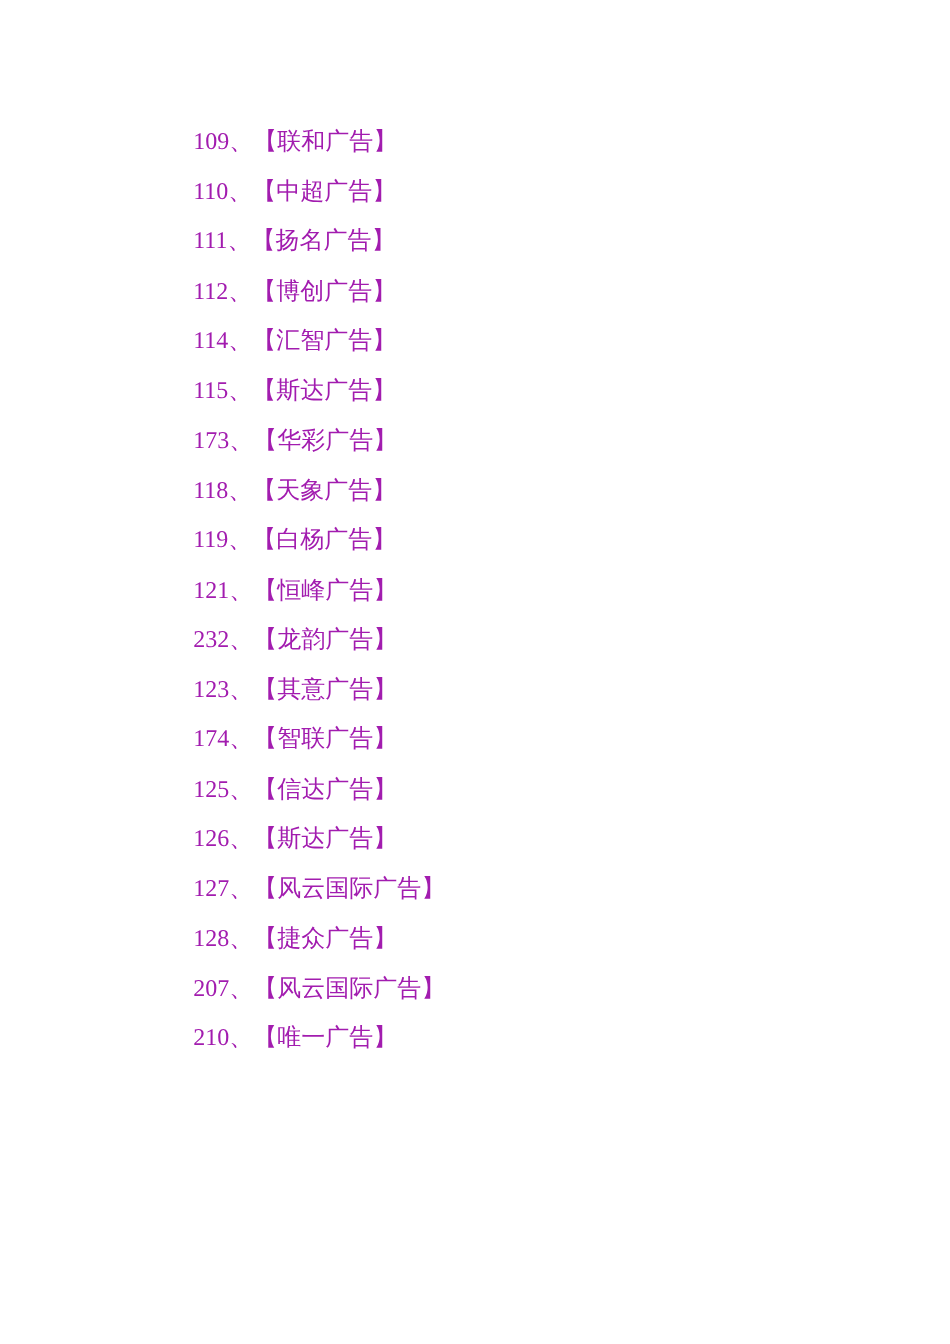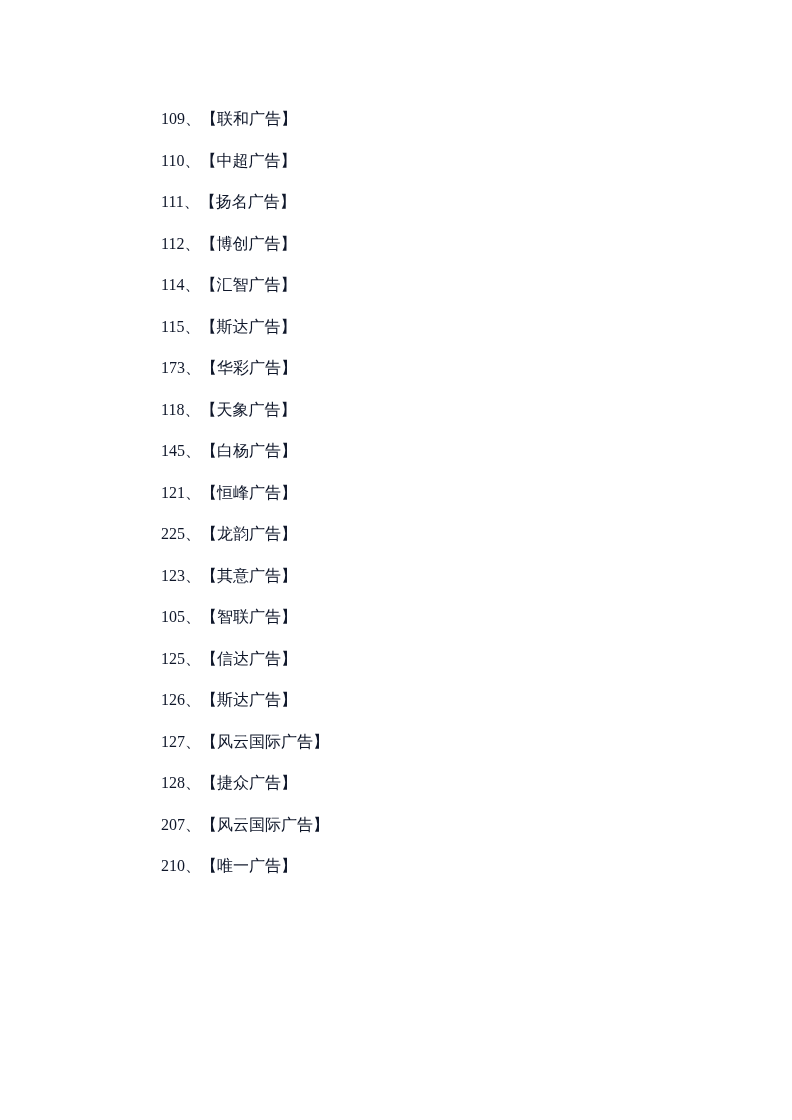--- a/index.html
+++ b/index.html
@@ -13,42 +13,42 @@
       background: #ffffff;
       font-family: "SimSun", "宋体", serif;
       position: relative;
     }
     .content {
       position: absolute;
       left: 161px;
       top: 98px;
     }
     .list-item {
-      font-size: 16px;
-      color: #0f172a;
+      font-size: 20px;
+      color: #a21caf;
       line-height: 41.5px;
       white-space: nowrap;
     }
   </style>
 </head>
 <body>
 
 <div class="content">
 <div class="list-item">109、【联和广告】</div>
     <div class="list-item">110、【中超广告】</div>
     <div class="list-item">111、【扬名广告】</div>
     <div class="list-item">112、【博创广告】</div>
     <div class="list-item">114、【汇智广告】</div>
     <div class="list-item">115、【斯达广告】</div>
     <div class="list-item">173、【华彩广告】</div>
     <div class="list-item">118、【天象广告】</div>
-    <div class="list-item">145、【白杨广告】</div>
+    <div class="list-item">119、【白杨广告】</div>
     <div class="list-item">121、【恒峰广告】</div>
-    <div class="list-item">225、【龙韵广告】</div>
+    <div class="list-item">232、【龙韵广告】</div>
     <div class="list-item">123、【其意广告】</div>
-    <div class="list-item">105、【智联广告】</div>
+    <div class="list-item">174、【智联广告】</div>
     <div class="list-item">125、【信达广告】</div>
     <div class="list-item">126、【斯达广告】</div>
     <div class="list-item">127、【风云国际广告】</div>
     <div class="list-item">128、【捷众广告】</div>
     <div class="list-item">207、【风云国际广告】</div>
     <div class="list-item">210、【唯一广告】</div>
   </div>
 
 </body></html>

